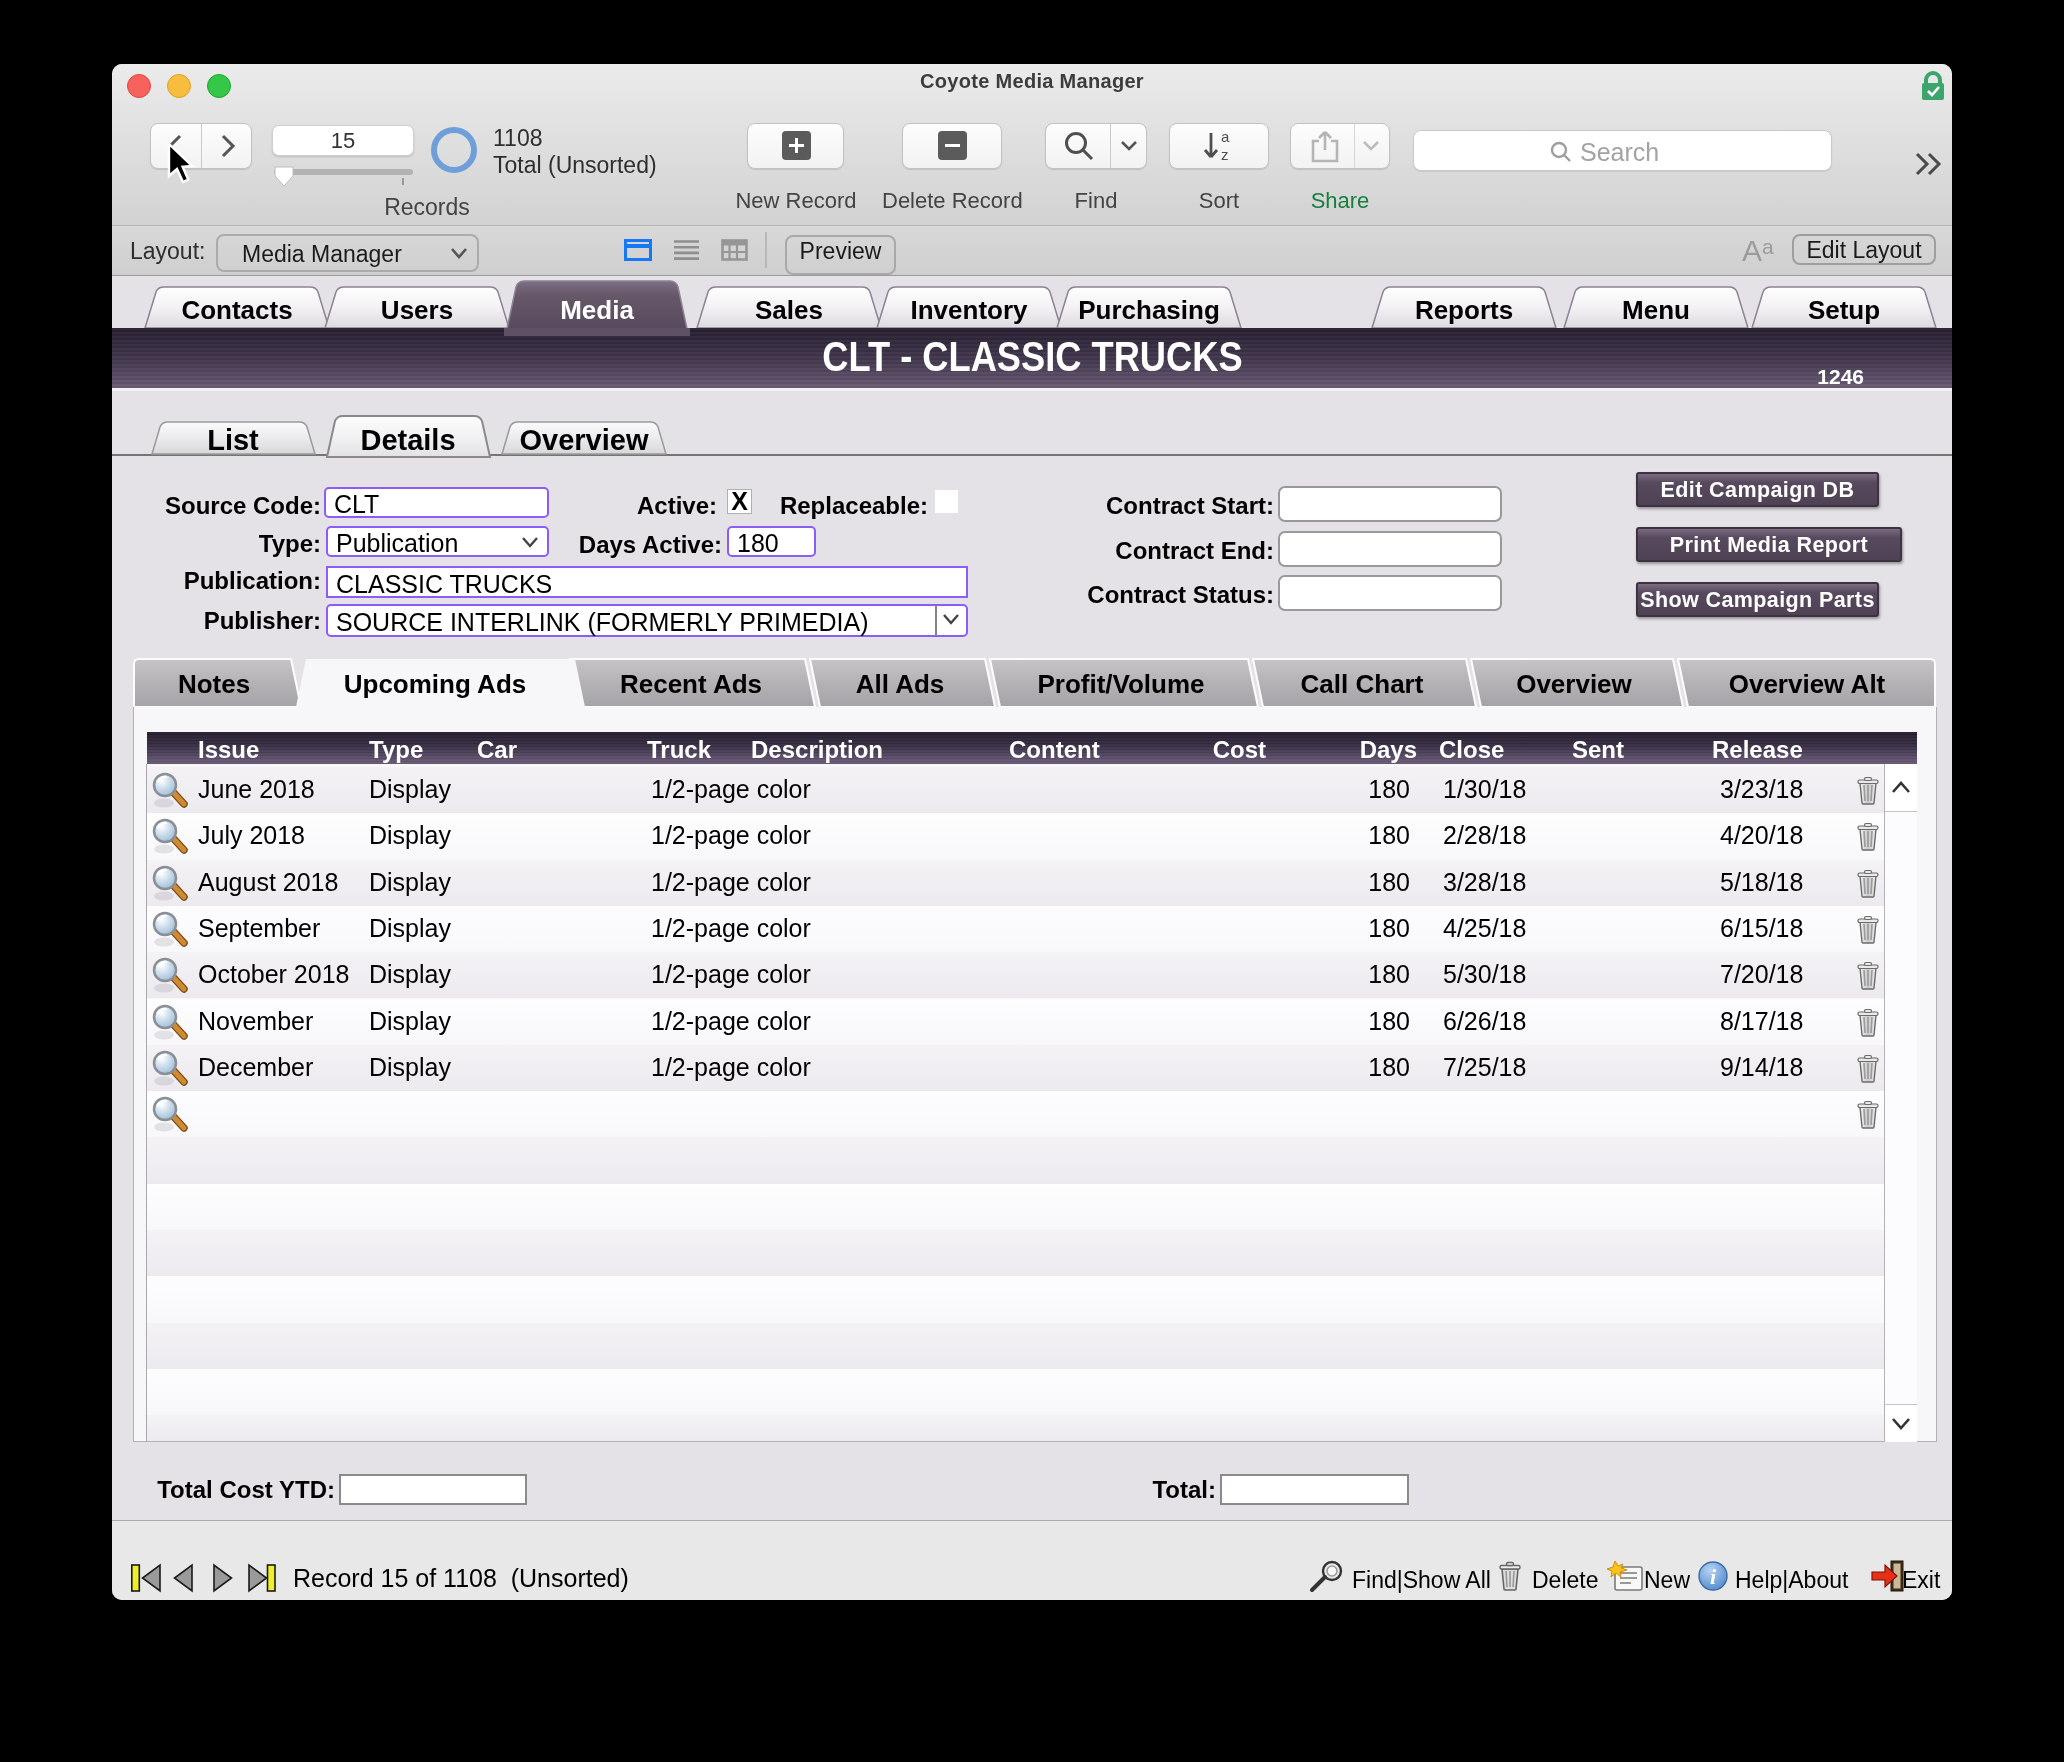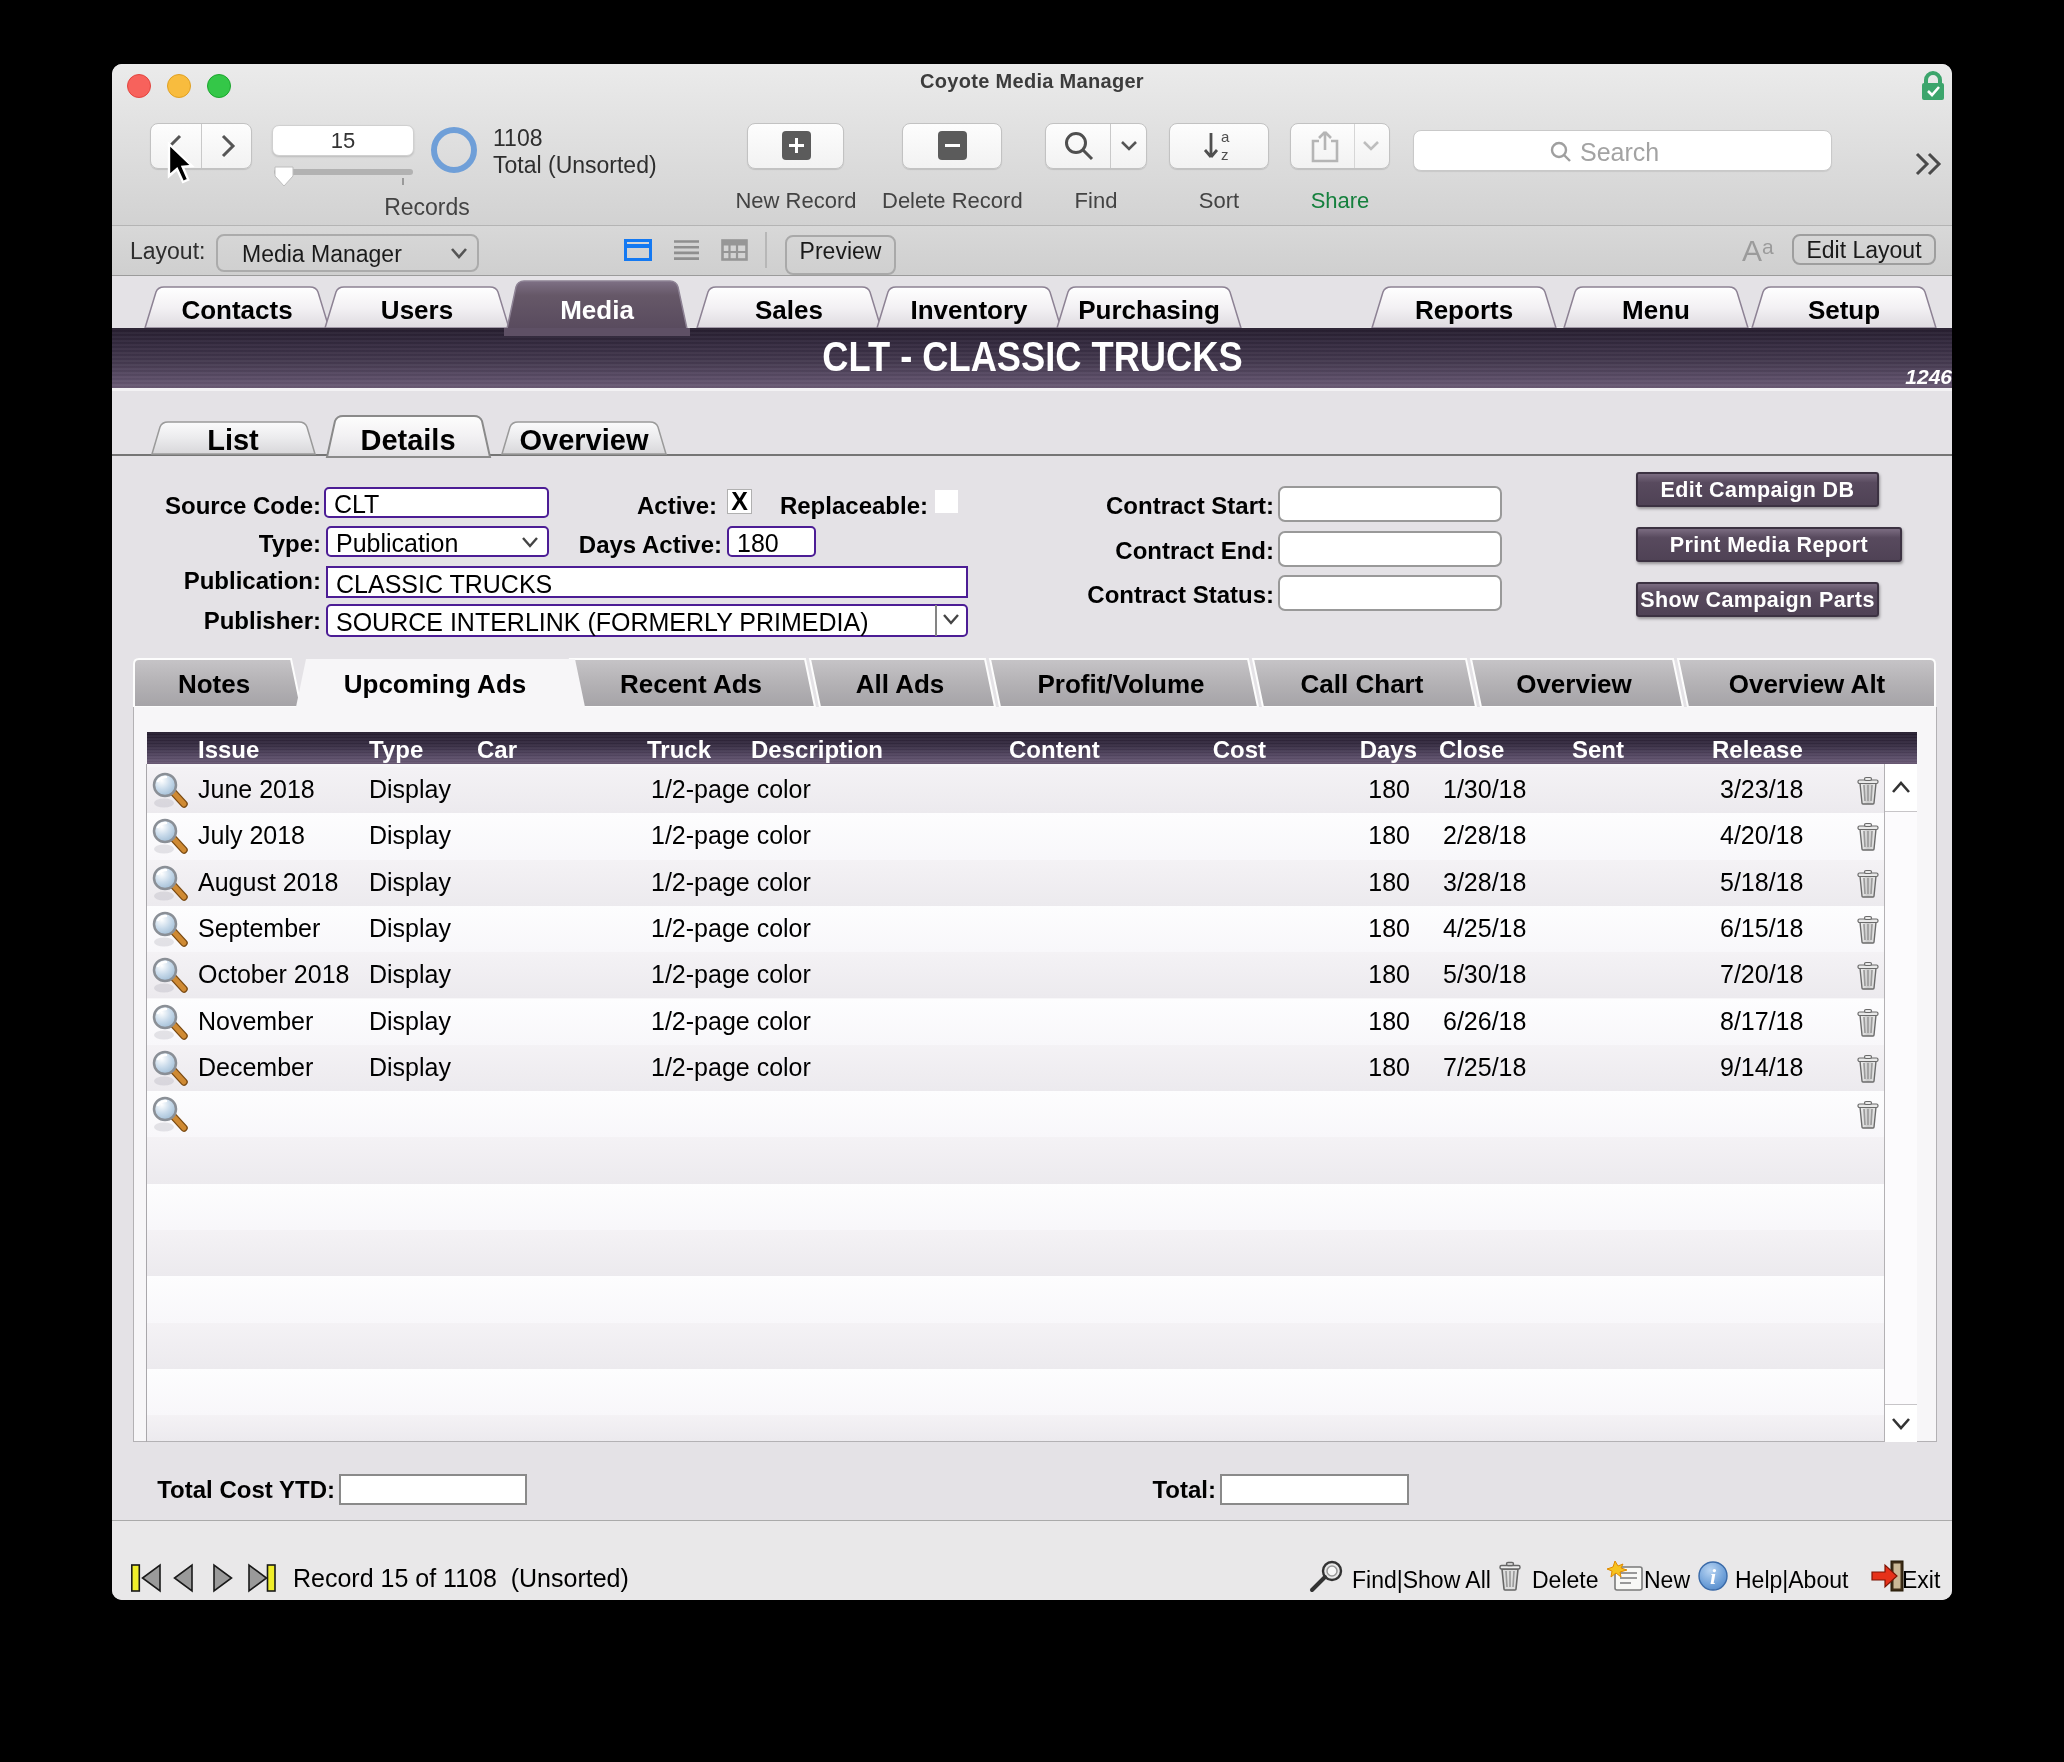--- a/index.html
+++ b/index.html
@@ -17,21 +17,21 @@
 .tl { width:24px; height:24px; border-radius:50%; top:10px; }
 #tl-r { left:15px; background:#f7625c; border:1px solid #e2453f; }
 #tl-y { left:55px; background:#f8bc3e; border:1px solid #dfa023; }
 #tl-g { left:95px; background:#34c748; border:1px solid #1ca52e; }
 #wtitle { left:0; top:6px; width:1840px; text-align:center; font-size:20px; font-weight:600; color:#3c3c3c; letter-spacing:0.3px;}
 .tbtn { background:linear-gradient(#fdfdfd,#f2f2f2); border:1px solid #c2c2c2; border-radius:8px; box-shadow:0 1px 1px rgba(0,0,0,0.12); }
 .tlabel { font-size:22px; color:#434343; text-align:center; }
 
 #content { left:0; top:213px; width:1840px; height:1243px; background:#e4e2e6; }
 #footer { left:0; top:1456px; width:1840px; height:80px; background:#e9e8e9; border-top:1px solid #aaa; }
-.fld { background:#fff; border:2px solid #4c1d95; font-size:25px; color:#000; }
+.fld { background:#fff; border:2px solid #8b5cf6; font-size:25px; color:#000; }
 .lbl { font-size:24px; font-weight:bold; color:#000; text-align:right; }
 .pbtn { background:linear-gradient(#7b6c81,#584a5e 28%,#4f4255); border:2px solid #3c3242; border-radius:3px;
   color:#fff; font-weight:bold; font-size:21.5px; letter-spacing:0.4px; text-align:center; box-shadow:1px 2px 3px rgba(0,0,0,0.35); white-space:nowrap; }
 .row { font-size:25px; color:#000; }
 </style>
 </head>
 <body>
 <div id="win">
   <div class="abs" id="titlebar"></div>
   <div class="abs" id="layoutbar"></div>
@@ -185,21 +185,21 @@
       <text x="1732" y="40">Setup</text>
       <text x="485" y="40" fill="#ffffff">Media</text>
     </g>
   </svg>
 
   <div class="abs" style="left:0; top:264px; width:1840px; height:63px; background:linear-gradient(#261e2f, #342a3f 25%, #453a50 55%, #5b4d67 80%, #71617b);"></div>
   <div class="abs" style="left:0; top:264px; width:1840px; height:63px; background:repeating-linear-gradient(180deg, rgba(255,255,255,0.035) 0 2px, rgba(0,0,0,0.03) 2px 4px);"></div>
   <div class="abs" style="left:0; top:324px; width:1840px; height:3px; background:#f3f2f4;"></div>
   <div class="abs" style="left:392px; top:264px; width:186px; height:8px; background:#5e5065;"></div>
   <div class="abs" style="left:0; top:274px; width:1840px; text-align:center; font-size:37px; font-weight:bold; color:#fff;"><span style="display:inline-block; transform:scale(0.98,1.14); transform-origin:50% 80%;">CLT - CLASSIC TRUCKS</span></div>
-  <div class="abs" style="left:1740px; top:301px; width:100px; text-align:right; font-size:21px; font-weight:bold; color:#fff;font-style:italic;">1246</div>
+  <div class="abs" style="left:1652px; top:301px; width:100px; text-align:right; font-size:21px; font-weight:bold; color:#fff;">1246</div>
 
   <svg class="abs" style="left:0px; top:346px; z-index:3;" width="720" height="50" viewBox="0 0 720 50">
     <defs>
       <linearGradient id="stab" x1="0" y1="0" x2="0" y2="1">
         <stop offset="0" stop-color="#fbfbfc"></stop>
           <stop offset="0.5" stop-color="#ebebed"></stop>
           <stop offset="1" stop-color="#d8d7da"></stop>
       </linearGradient>
       <linearGradient id="stabsel" x1="0" y1="0" x2="0" y2="1">
         <stop offset="0" stop-color="#fdfdfd"></stop>

